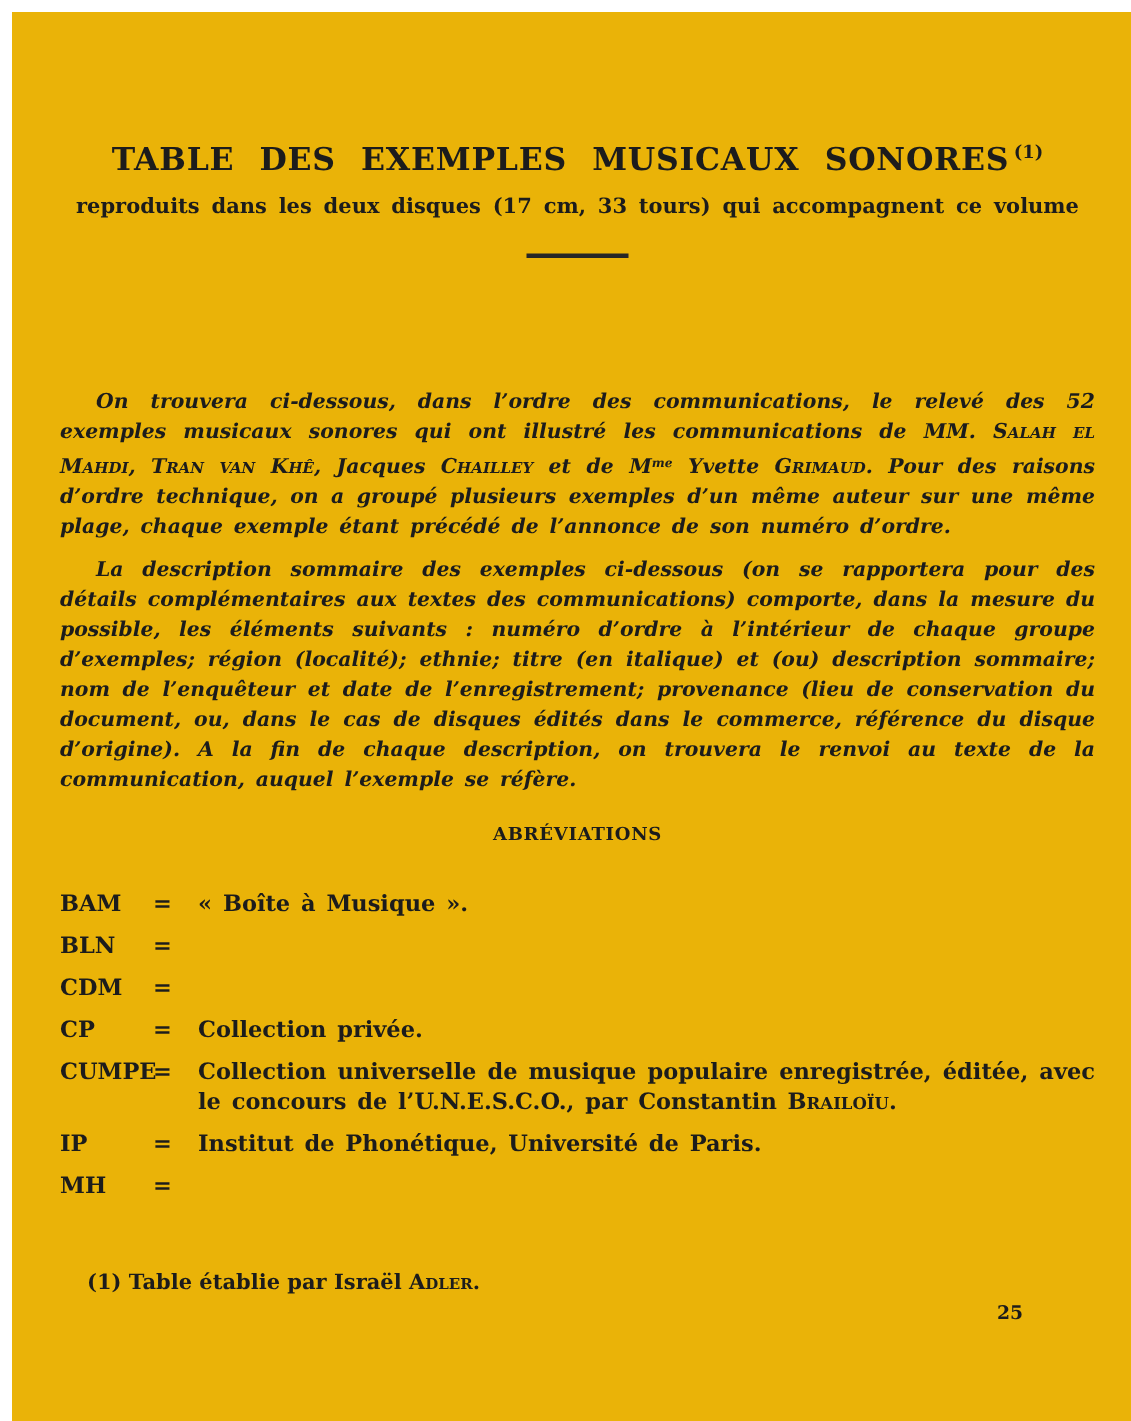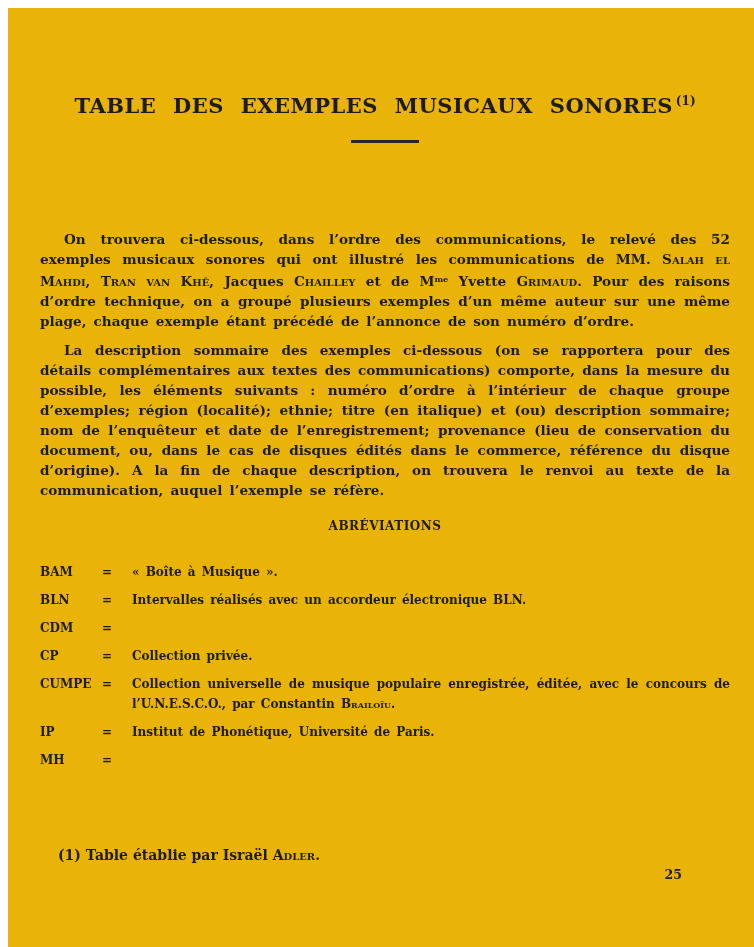--- a/index.html
+++ b/index.html
@@ -43,20 +43,21 @@
     line-height: 19px;
   }
   .section-rule {
     width: 68px;
     height: 3px;
     background: #262626;
     margin: 21px auto 0;
   }
   .body-text {
     margin: 86px 32px 0;
+    font-style: italic;
   }
   .para {
     margin: 0;
     font-size: 13.6px;
     line-height: 20px;
     text-align: justify;
     text-indent: 24px;
     word-spacing: 2.5px;
   }
   .para + .para {
@@ -65,21 +66,21 @@
   .abbr-heading {
     margin: 16px 0 0;
     text-align: center;
     font-size: 12px;
     letter-spacing: 0.5px;
     word-spacing: 2px;
     line-height: 20px;
   }
   .abbr-list {
     margin: 26px 32px 0;
-    font-size: 12px;
+    font-size: 15px;
   }
   .abbr-row {
     display: flex;
     line-height: 20px;
     margin-bottom: 8px;
   }
   .abbr-term {
     flex: none;
     width: 62px;
   }
@@ -109,40 +110,40 @@
   .s-sc { font-variant: small-caps; }
   .s-sup { font-size: 0.6em; vertical-align: 0.55em; }
 </style>
 </head>
 <body>
 
 <div class="page">
 
   <h1 class="doc-title"><span>TABLE DES EXEMPLES MUSICAUX SONORES</span><sup class="title-note-marker">(1)</sup></h1>
 
+  <p class="doc-subtitle">reproduits dans les deux disques (17 cm, 33 tours) qui accompagnent ce volume</p>
 
   <div class="section-rule"></div>
 
   <div class="body-text">
     <p class="para"><span>On trouvera ci-dessous, dans l’ordre des communications, le relevé des 52 exemples musicaux sonores qui ont illustré les communications de MM. </span><span class="s-sc">Salah el Mahdi</span><span>, </span><span class="s-sc">Tran van Khê</span><span>, Jacques </span><span class="s-sc">Chailley</span><span> et de M</span><span class="s-sup">me</span><span> Yvette </span><span class="s-sc">Grimaud</span><span>. Pour des raisons d’ordre technique, on a groupé plusieurs exemples d’un même auteur sur une même plage, chaque exemple étant précédé de l’annonce de son numéro d’ordre.</span></p>
     <p class="para"><span>La description sommaire des exemples ci-dessous (on se rapportera pour des détails complémentaires aux textes des communications) comporte, dans la mesure du possible, les éléments suivants : numéro d’ordre à l’intérieur de chaque groupe d’exemples; région (localité); ethnie; titre (en italique) et (ou) description sommaire; nom de l’enquêteur et date de l’enregistrement; provenance (lieu de conservation du document, ou, dans le cas de disques édités dans le commerce, référence du disque d’origine). A la fin de chaque description, on trouvera le renvoi au texte de la communication, auquel l’exemple se réfère.</span></p>
   </div>
 
   <h2 class="abbr-heading">ABRÉVIATIONS</h2>
 
   <div class="abbr-list">
     <div class="abbr-row">
       <span class="abbr-term">BAM</span>
       <span class="abbr-eq">=</span>
       <span class="abbr-def"><span>« Boîte à Musique ».</span></span>
     </div>
     <div class="abbr-row">
       <span class="abbr-term">BLN</span>
       <span class="abbr-eq">=</span>
-      <span class="abbr-def"><span>Intervalles réalisés avec un accordeur électronique BLN.</span></span>
     </div>
     <div class="abbr-row">
       <span class="abbr-term">CDM</span>
       <span class="abbr-eq">=</span>
     </div>
     <div class="abbr-row">
       <span class="abbr-term">CP</span>
       <span class="abbr-eq">=</span>
       <span class="abbr-def"><span>Collection privée.</span></span>
     </div>

